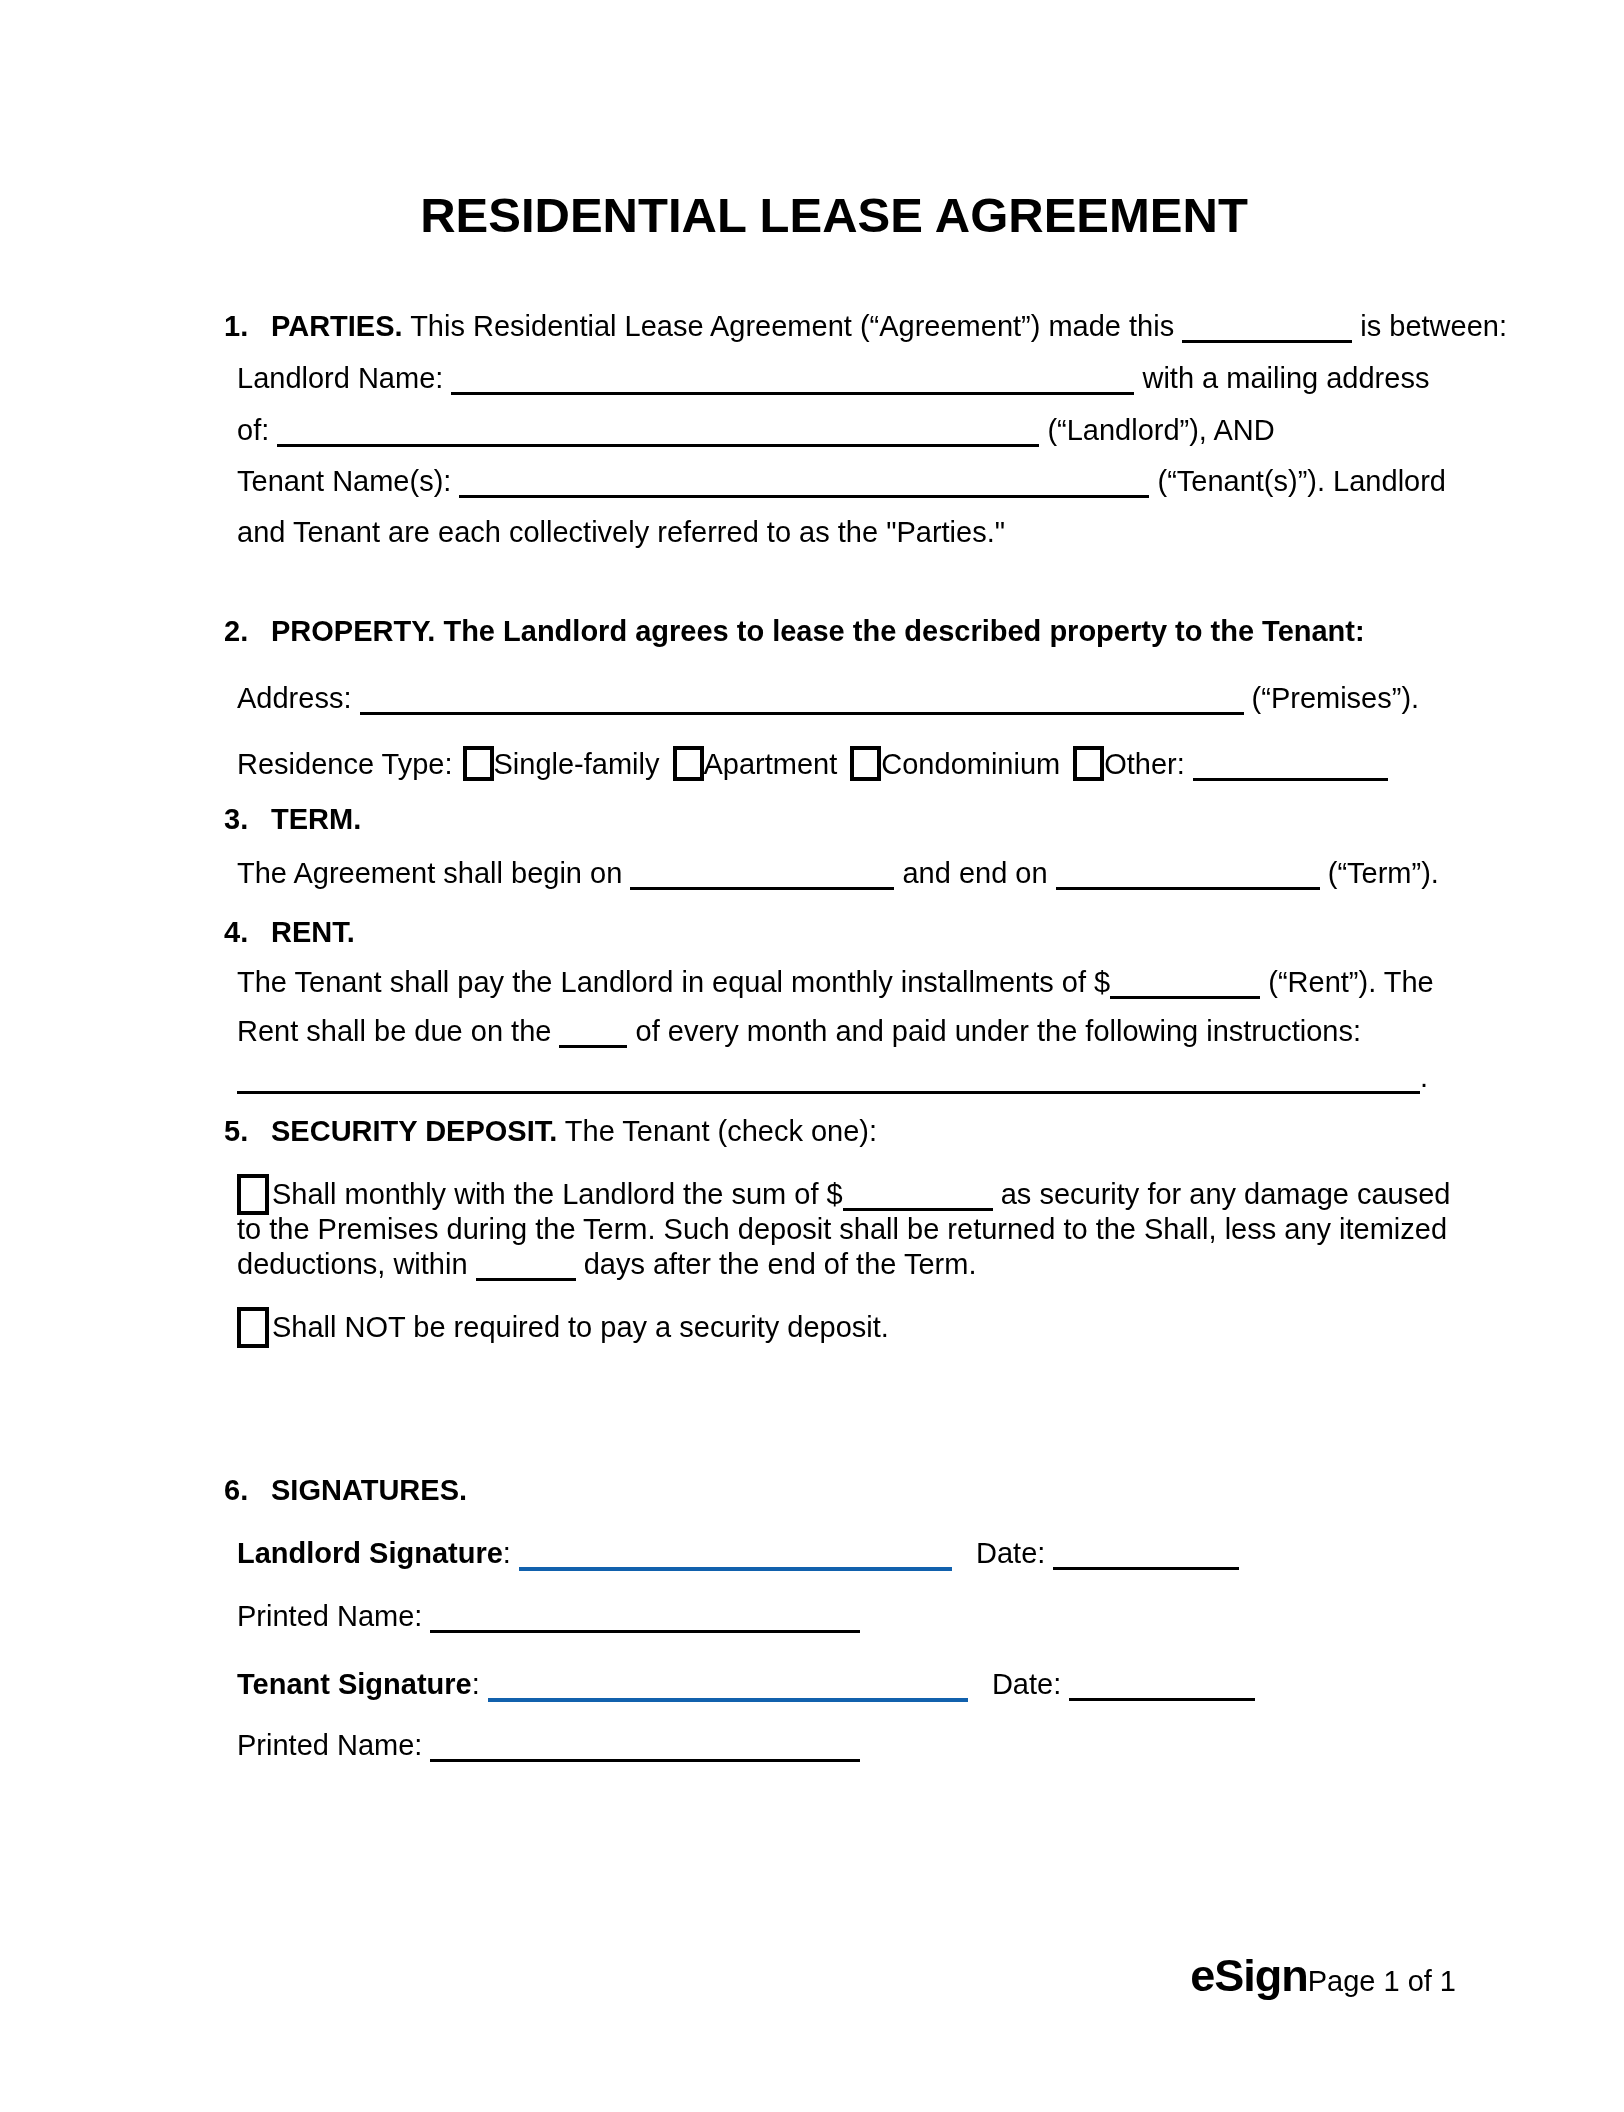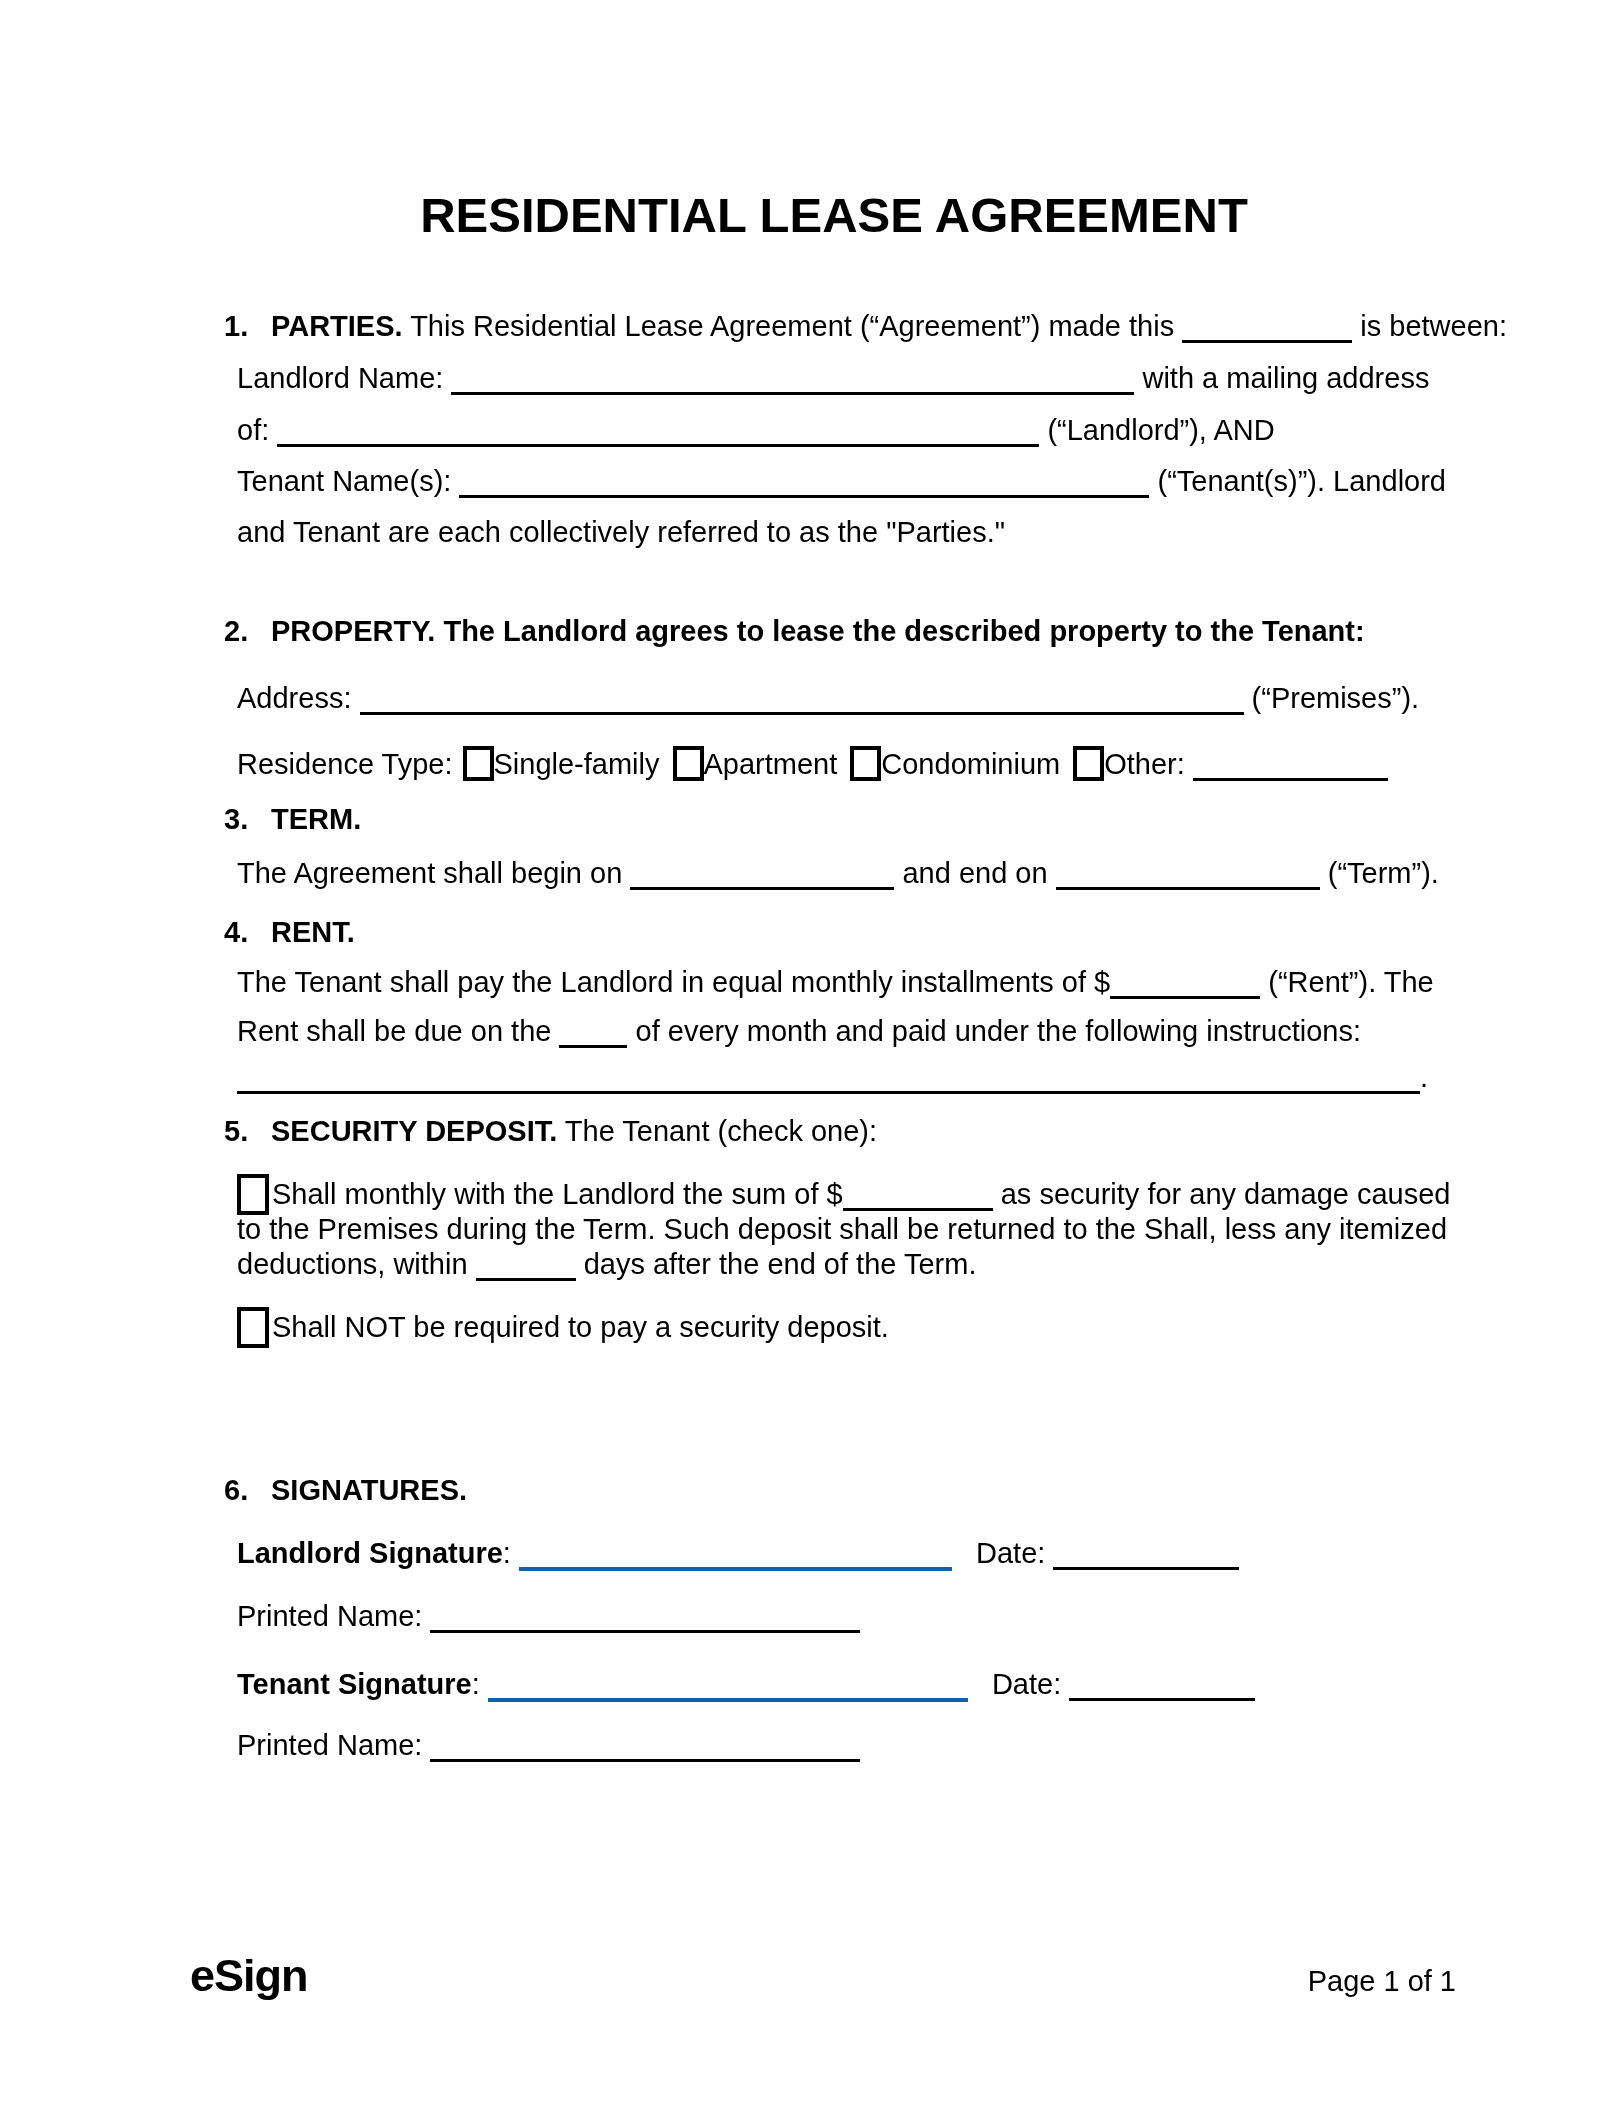--- a/index.html
+++ b/index.html
@@ -67,23 +67,22 @@
     vertical-align: -11px;
     margin-right: 3px;
   }
   .date-label { margin-left: 16px; }
   .footer {
     position: absolute;
     left: 190px;
     right: 212px;
     top: 1950px;
     display: flex;
-    justify-content: space-between;
+    justify-content: flex-end;
     align-items: baseline;
-    gap: 10px;
   }
   .brand {
     font-size: 45px;
     font-weight: bold;
     letter-spacing: -1px;
   }
   .pagenum { font-size: 29px; }
 </style>
 </head>
 <body>

